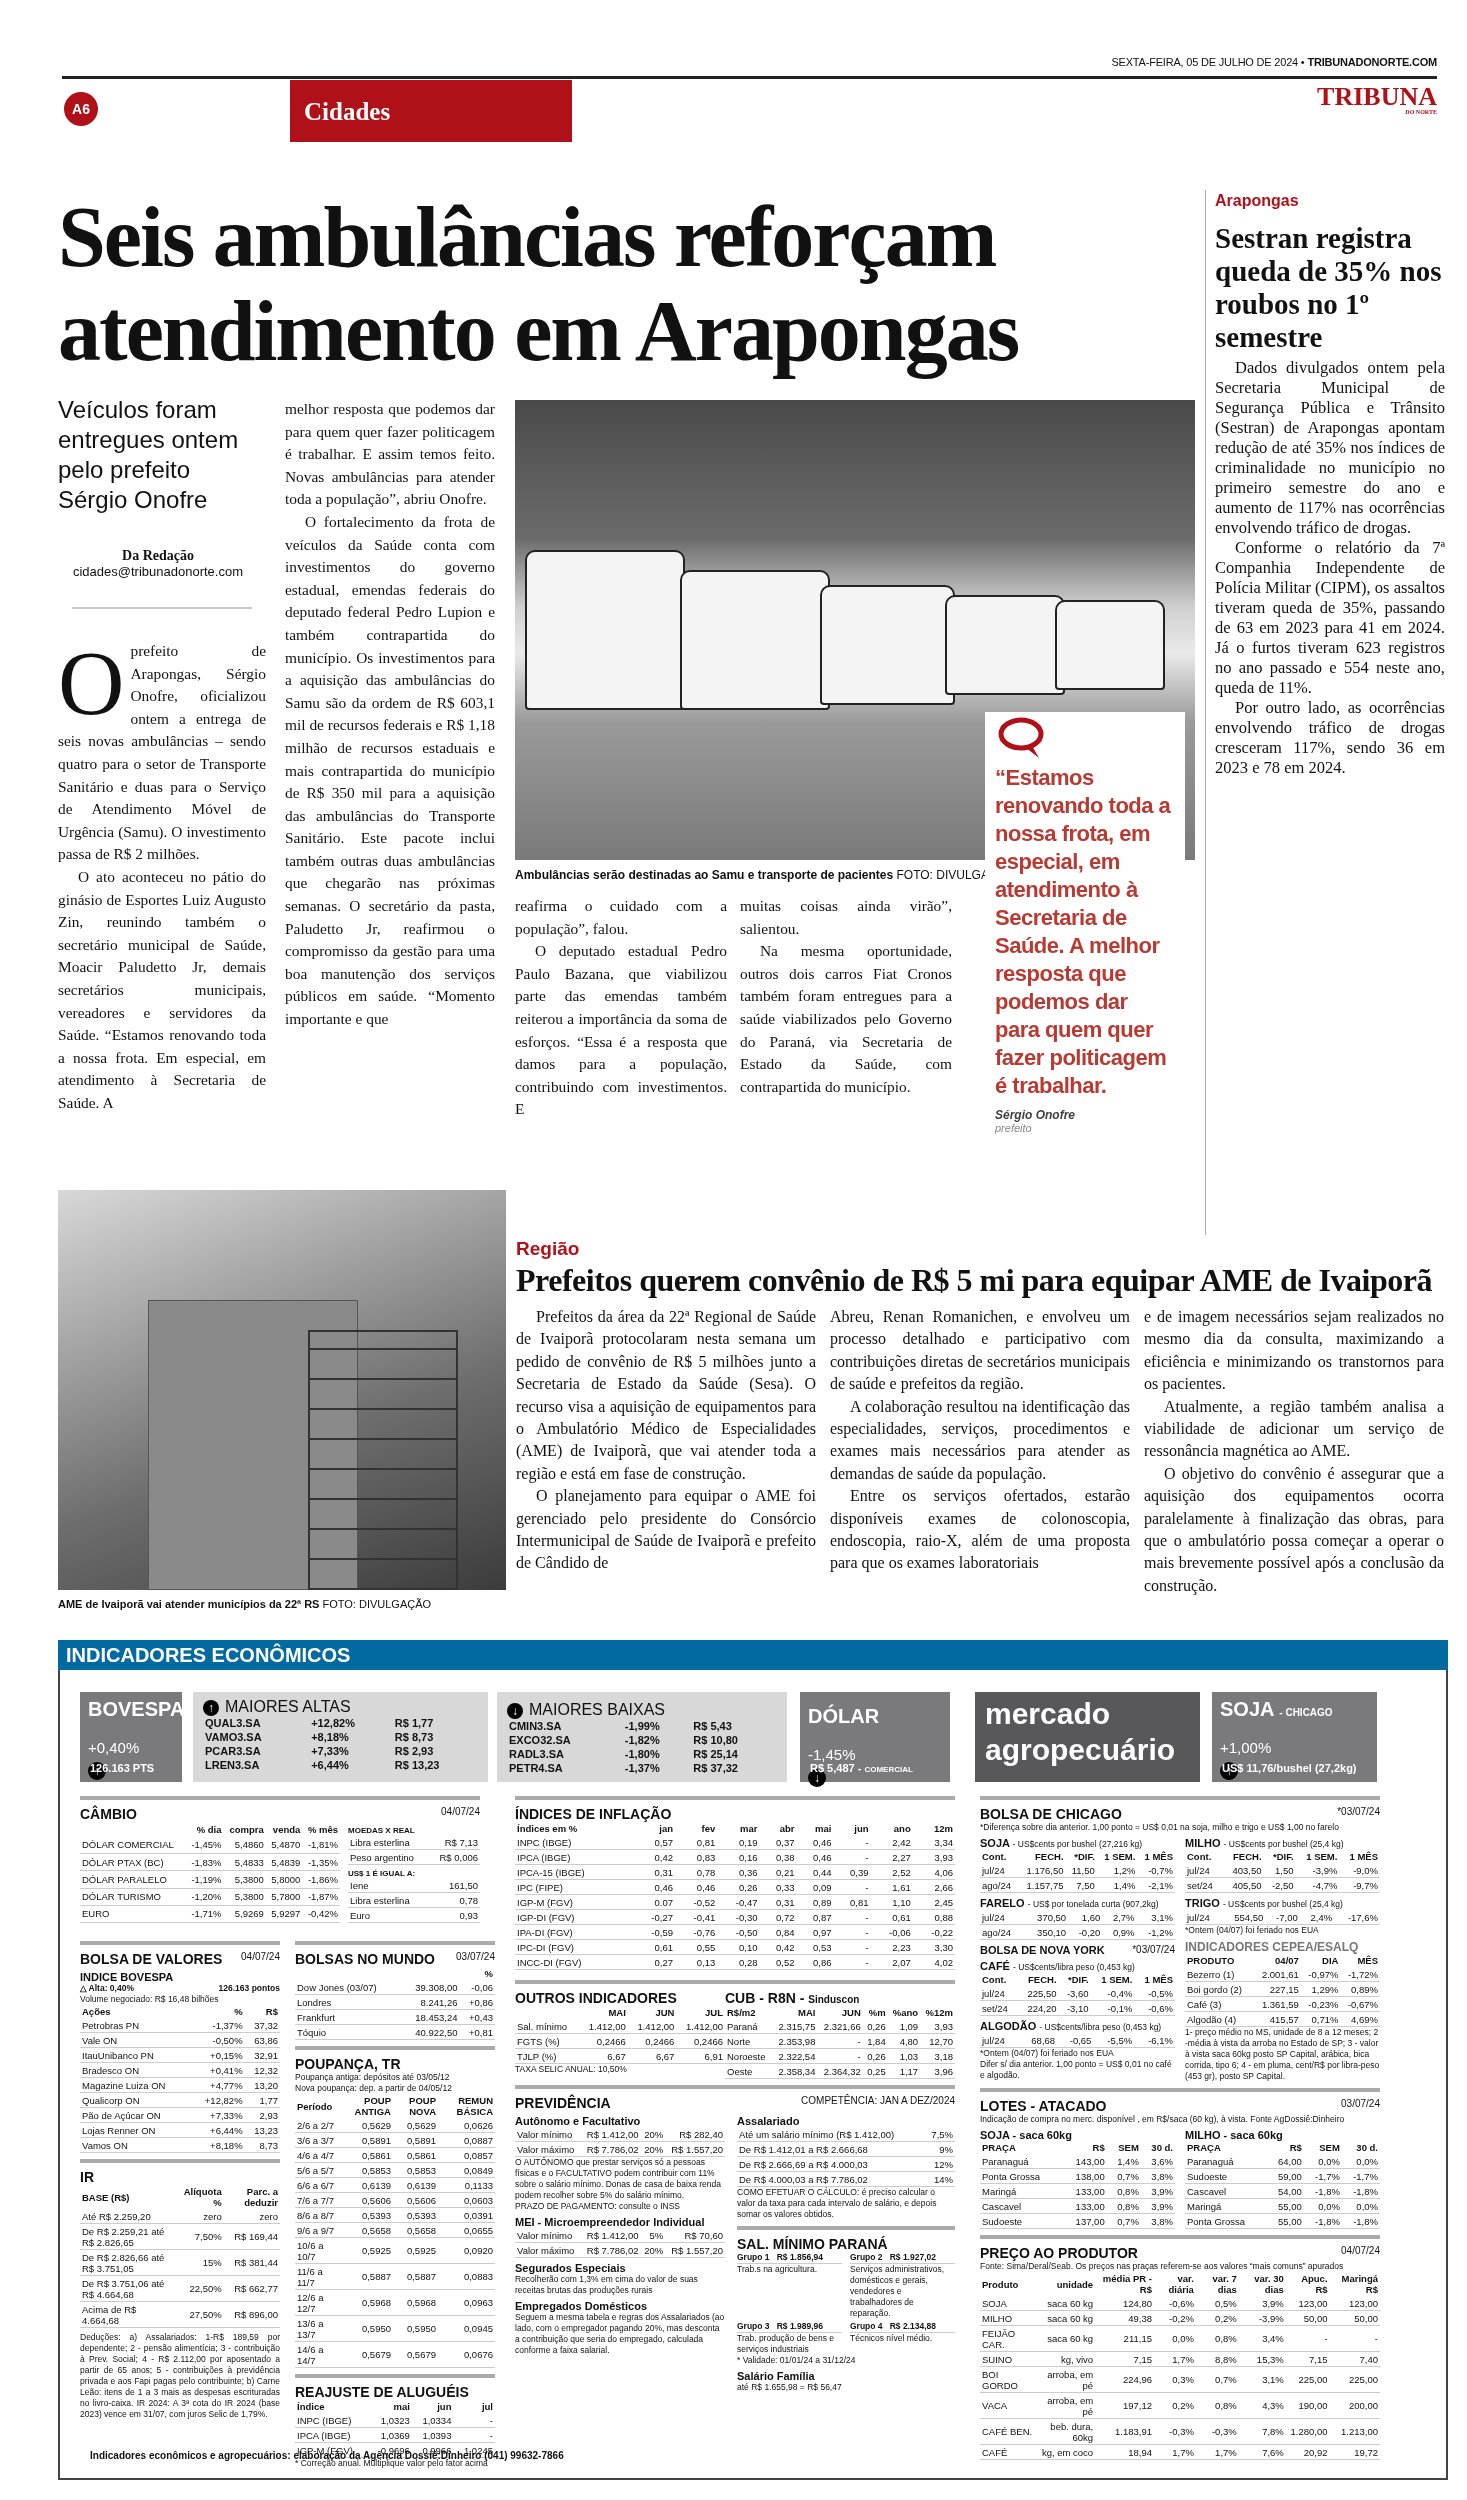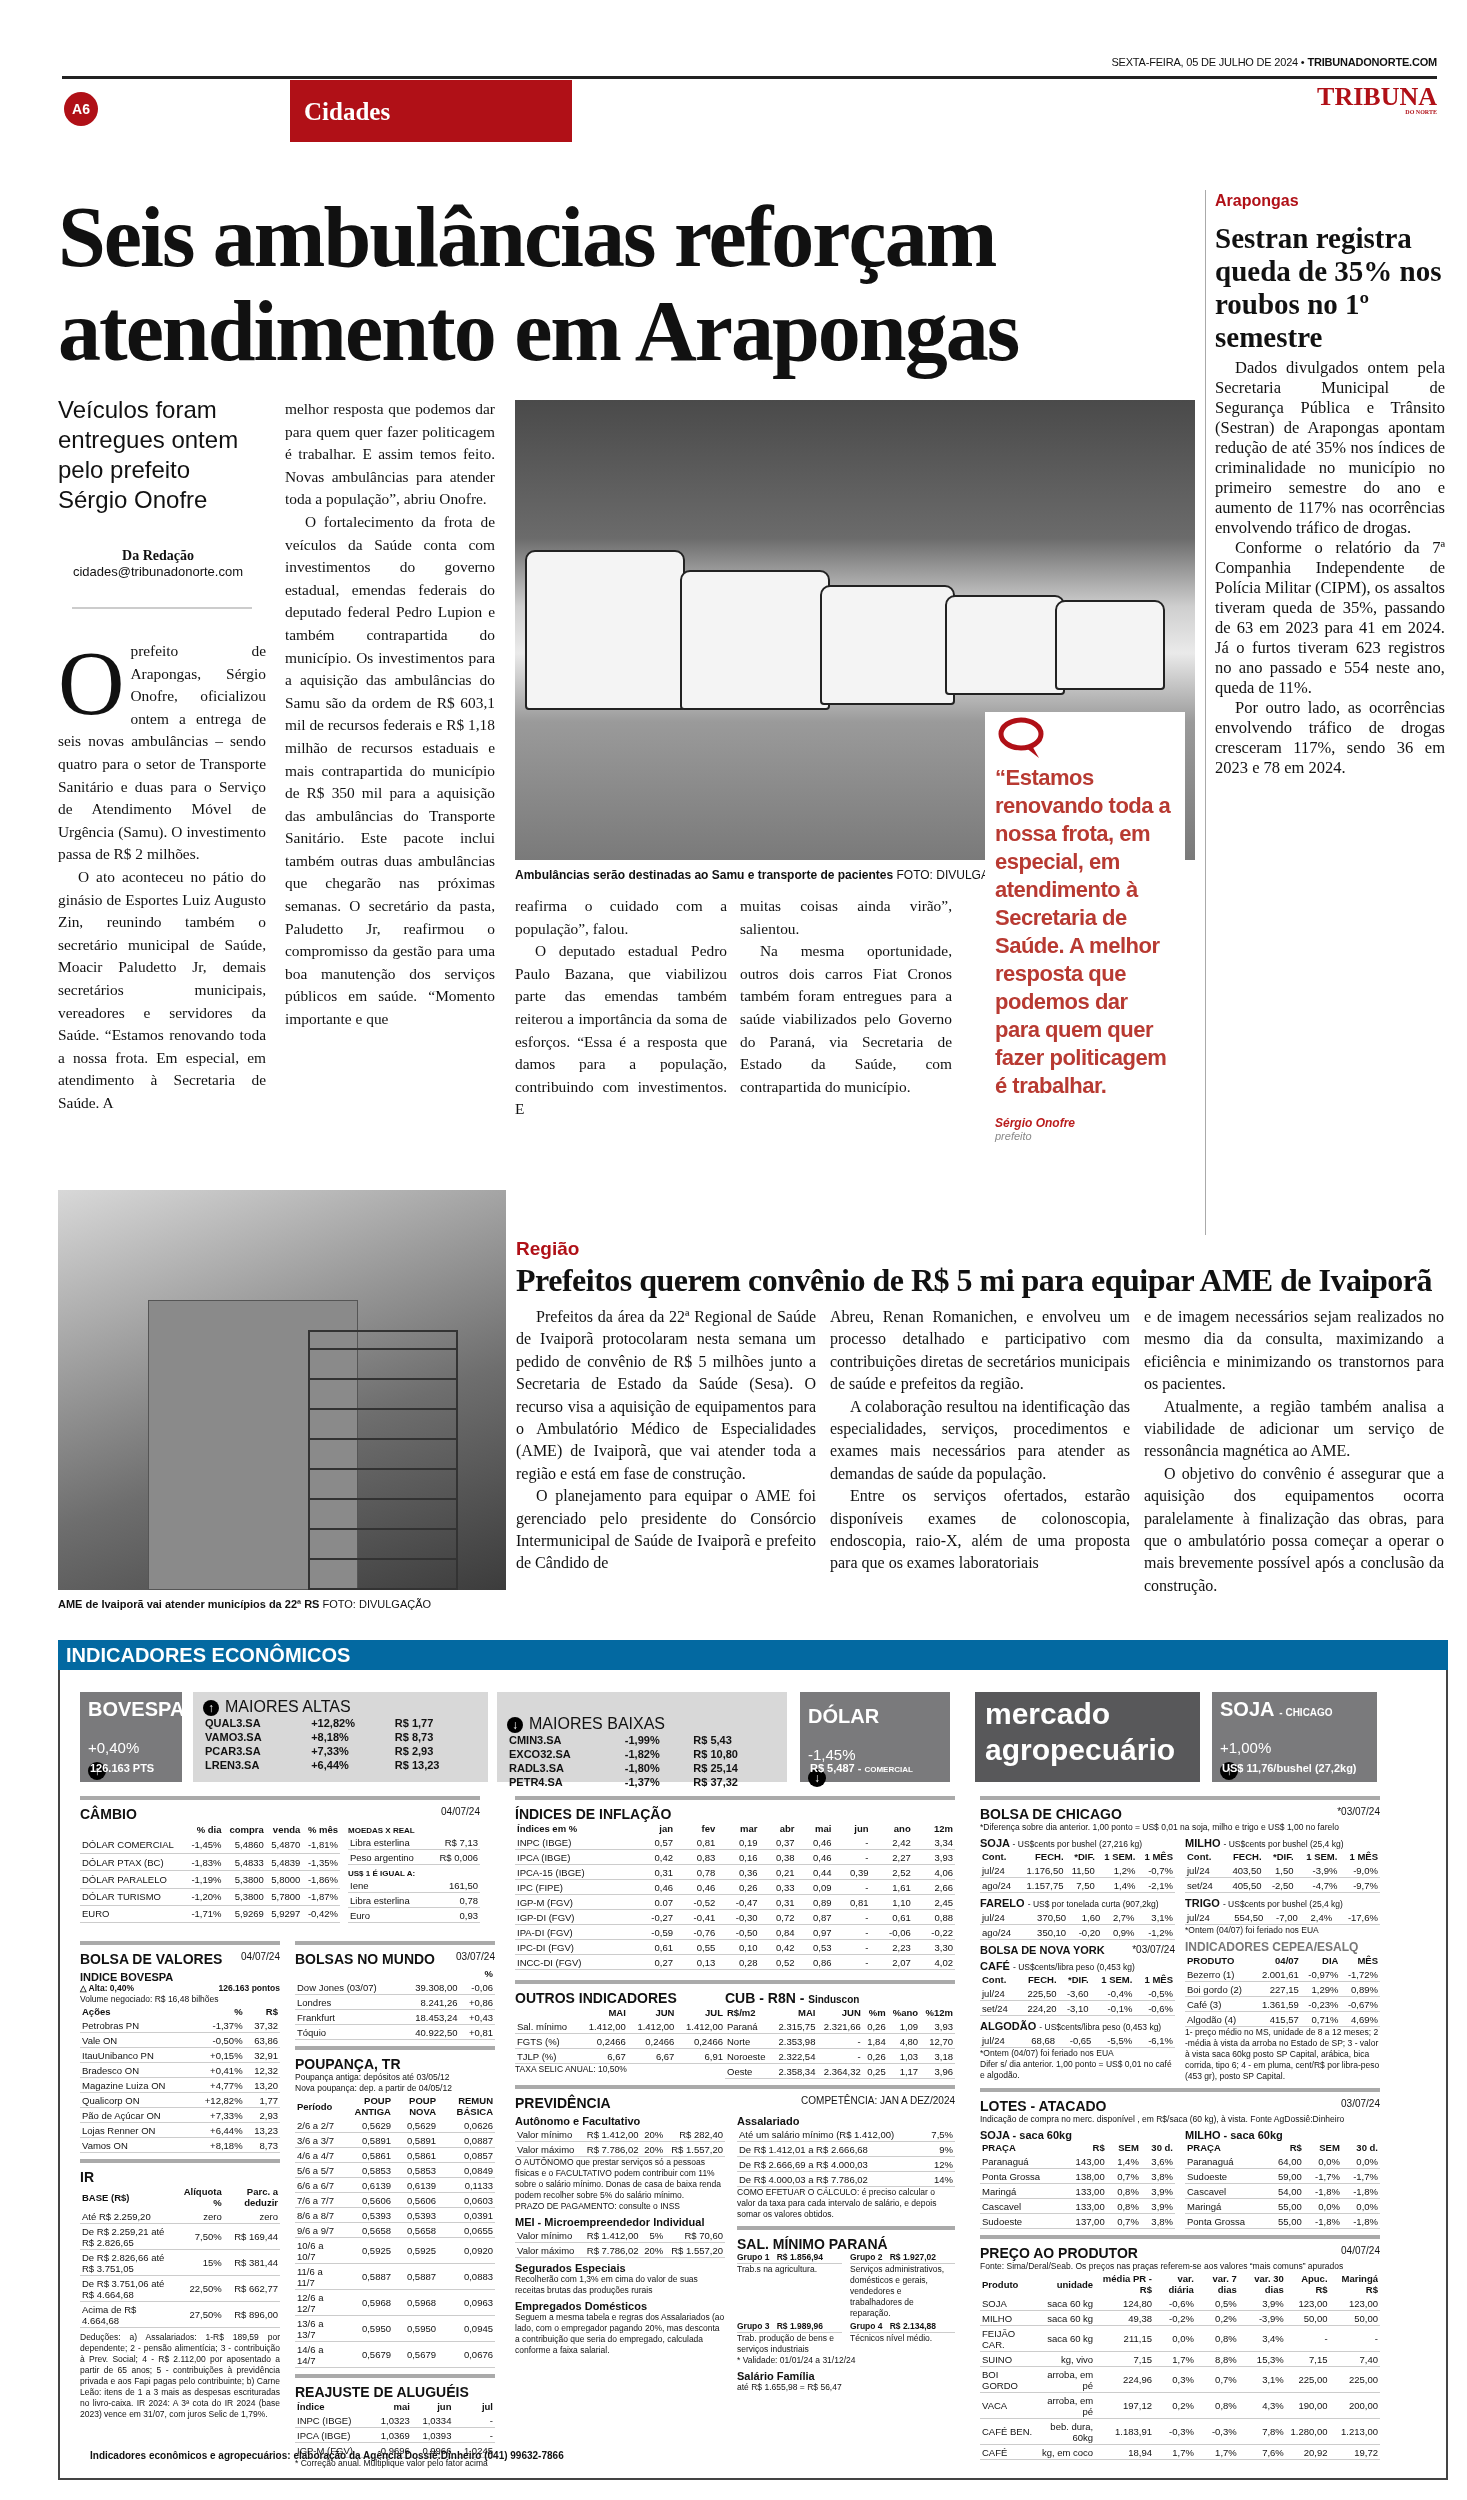--- a/index.html
+++ b/index.html
@@ -29,21 +29,21 @@
 #col2{left:285px;top:398px;width:210px}
 #photo1{left:515px;top:400px;width:680px;height:460px;background:linear-gradient(180deg,#4a4a4a 0%,#6b6b6b 30%,#cfcfcf 45%,#eaeaea 55%,#9a9a9a 70%,#7a7a7a 100%);overflow:hidden}
 #photo1 .van{position:absolute;background:#f4f4f4;border:2px solid #222;border-radius:10px 10px 4px 4px}
 #cap1{left:515px;top:868px;font:700 12px "Liberation Sans",sans-serif}
 #cap1 span{font-weight:400}
 #col3{left:515px;top:895px;width:212px}
 #col4{left:740px;top:895px;width:212px}
 #quote-box{left:985px;top:712px;width:200px;background:#fff;padding:4px 10px 0 10px}
 #quote-icon{width:56px;height:44px}
 #quote-text{color:#b83a32;font:700 22px/28px "Liberation Sans",sans-serif;letter-spacing:-.5px}
-#quote-author{font:italic 700 12px "Liberation Sans",sans-serif;color:#b91c1c;margin-top:16px}
+#quote-author{font:italic 700 12px "Liberation Sans",sans-serif;color:#404040;margin-top:8px}
 #quote-role{font:italic 11px "Liberation Sans",sans-serif;color:#888}
 #vrule{left:1205px;top:190px;width:1px;height:1045px;background:#aaa}
 #side-kicker{left:1215px;top:192px;font:700 16px "Liberation Sans",sans-serif;color:#b01017}
 #side-title{left:1215px;top:222px;width:235px;font:700 29px/33px "Liberation Serif",serif}
 #side-body{left:1215px;top:358px;width:230px;font-size:16.5px;line-height:20px}
 
 #photo2{left:58px;top:1190px;width:448px;height:400px;background:linear-gradient(160deg,#d8d8d8 0%,#9a9a9a 35%,#6e6e6e 60%,#3c3c3c 100%);overflow:hidden}
 #cap2{left:58px;top:1598px;font:700 11px "Liberation Sans",sans-serif}
 #cap2 span{font-weight:400}
 #reg-kicker{left:516px;top:1238px;font:700 19px "Liberation Sans",sans-serif;color:#b01017}
@@ -191,21 +191,21 @@
           <td>R$ 2,93</td>
         </tr>
         <tr>
           <td>LREN3.SA</td>
           <td>+6,44%</td>
           <td>R$ 13,23</td>
         </tr>
       </tbody>
     </table>
 </div>
-<div class="tile grey" style="left:497px;top:1692px;width:290px;height:90px;padding:23px 10px">
+<div class="tile grey" style="left:497px;top:1692px;width:290px;height:90px;padding:9px 10px">
   <div style="font:400 16px 'Liberation Sans',sans-serif"><span class="circ" style="margin:0 6px 0 0;width:16px;height:16px">↓</span><span>MAIORES BAIXAS</span></div>
   <table class="tt" id="baixas-table">
       <tbody>
         <tr>
           <td>CMIN3.SA</td>
           <td>-1,99%</td>
           <td>R$ 5,43</td>
         </tr>
         <tr>
           <td>EXCO32.SA</td>

